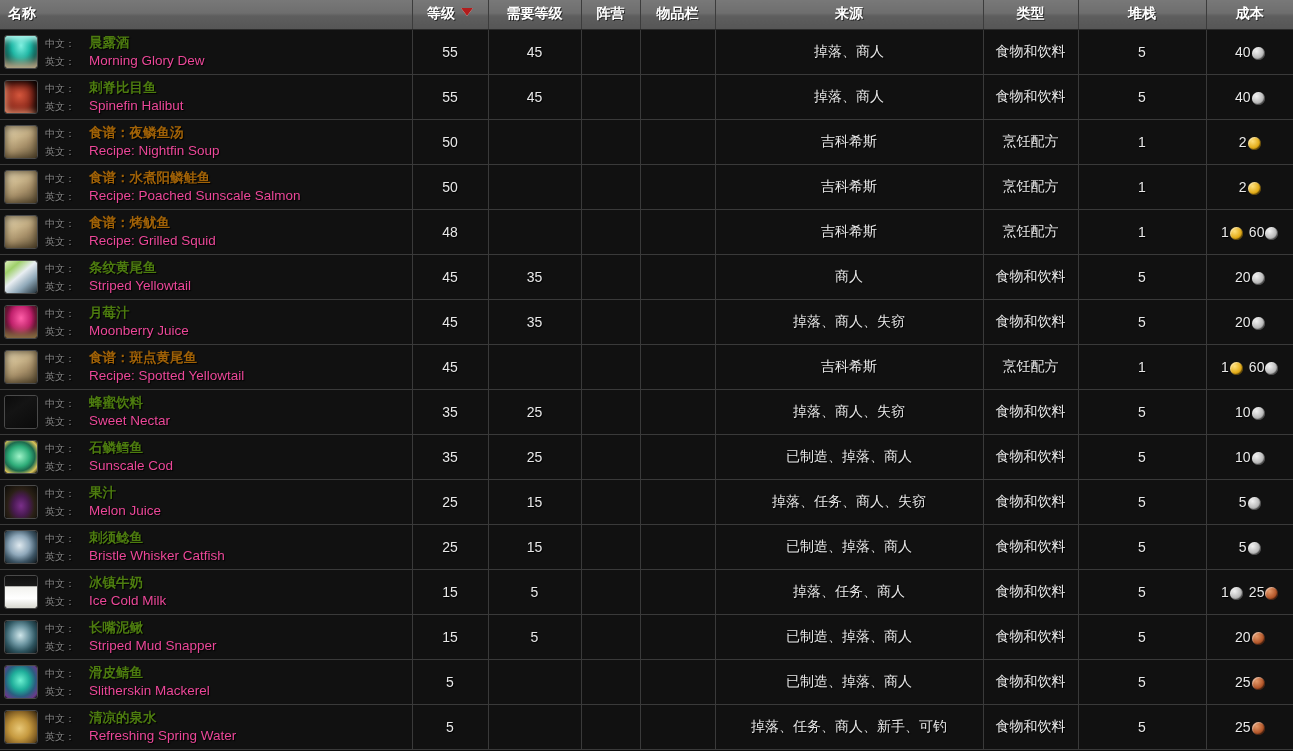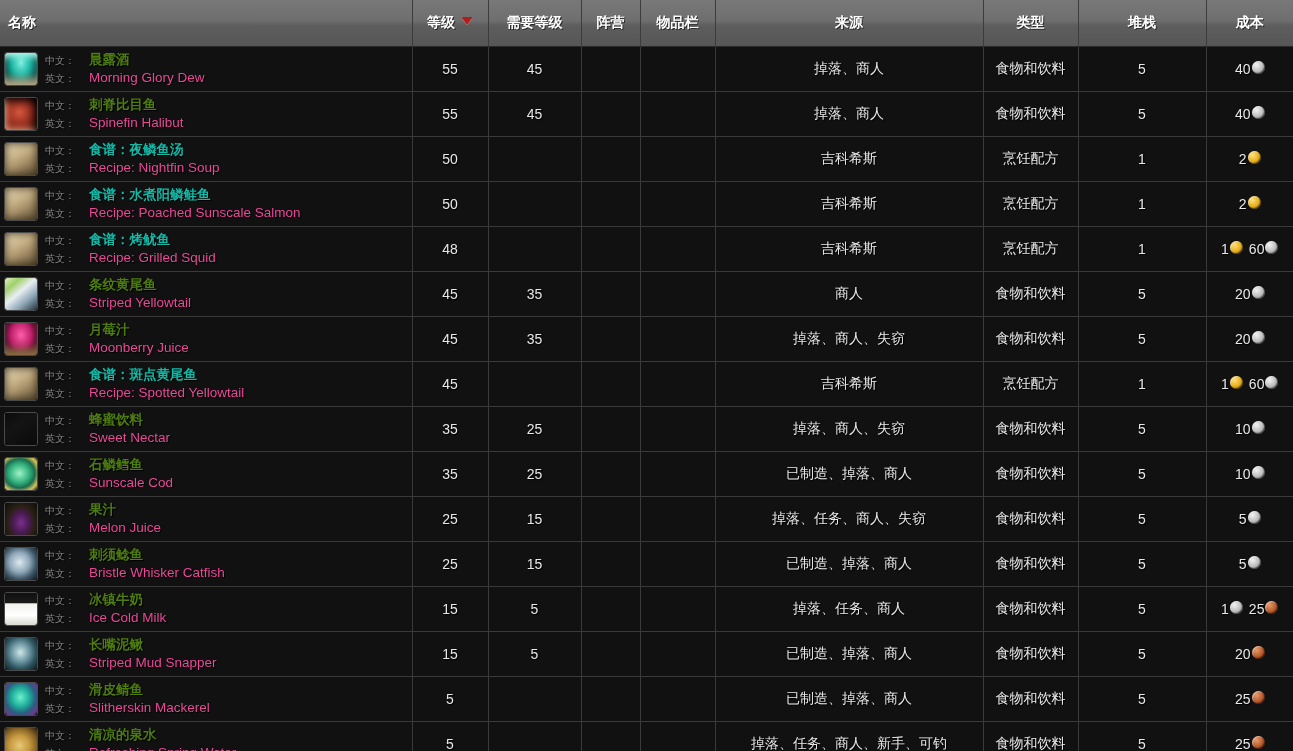--- a/index.html
+++ b/index.html
@@ -18,21 +18,21 @@
     width: 1293px;
     border-collapse: collapse;
     table-layout: fixed;
   }
   
   thead th {
     background: linear-gradient(to bottom, #787878 0%, #6e6e6e 45%, #5e5e5e 55%, #565656 100%);
     color: #ffffff;
     font-size: 14px;
     font-weight: bold;
-    height: 46px;
+    height: 29px;
     padding: 0 8px;
     border-right: 1px solid #3c3c3c;
     border-bottom: 1px solid #2b2b2b;
     text-align: center;
     white-space: nowrap;
     text-shadow: 1px 1px 0 #2a2a2a;
     box-sizing: border-box;
     position: relative;
   }
   thead th.left { text-align: left; padding-left: 8px; }
@@ -90,32 +90,32 @@
   }
   .name-lines { line-height: 1.28; }
   .nl { display: block; font-size: 13.5px; white-space: nowrap; }
   .lab {
     color: #8a8a8a;
     font-size: 10px;
     display: inline-block;
     width: 44px;
   }
   .val-cn { font-weight: bold; }
-  .q-common { color: #14b8a6; }
+  .q-common { color: #a16207; }
   .q-uncommon { color: #4d7c0f; }
   .val-en { color: #ec4899; }
   
   .money {
     display: inline-flex;
     align-items: center;
     justify-content: center;
     gap: 2px;
     font-size: 14px;
   }
-  .money .grp { display: inline-flex; align-items: flex-start; margin-left: 4px; }
+  .money .grp { display: inline-flex; align-items: flex-end; margin-left: 4px; }
   .money .grp:first-child { margin-left: 0; }
   .coin {
     display: inline-block;
     width: 13px; height: 13px;
     border-radius: 50%;
     margin-left: 1px;
     vertical-align: -2px;
     box-shadow: inset -1px -1px 1px rgba(0,0,0,.55), inset 1px 1px 1px rgba(255,255,255,.45);
   }
   .coin.gold   { background: radial-gradient(circle at 35% 32%, #ffe07a 0%, #e3ac18 55%, #9c6f05 100%); }

